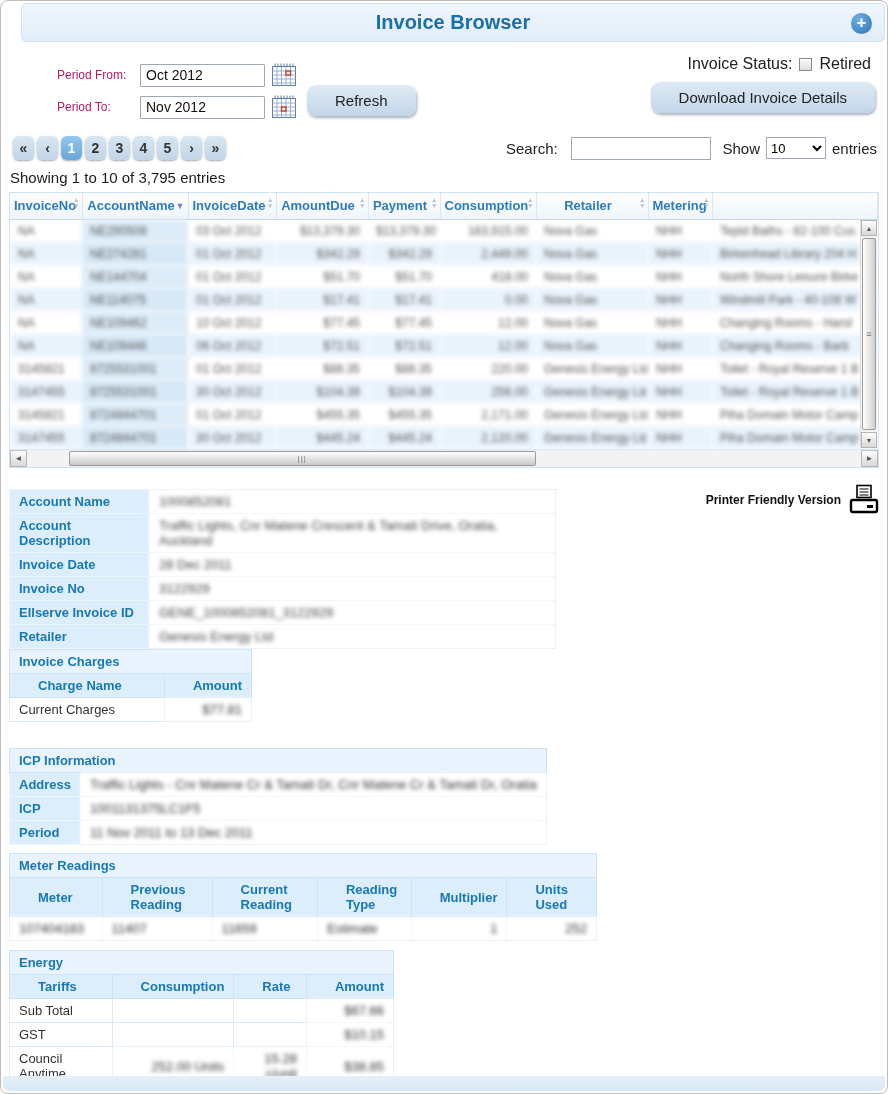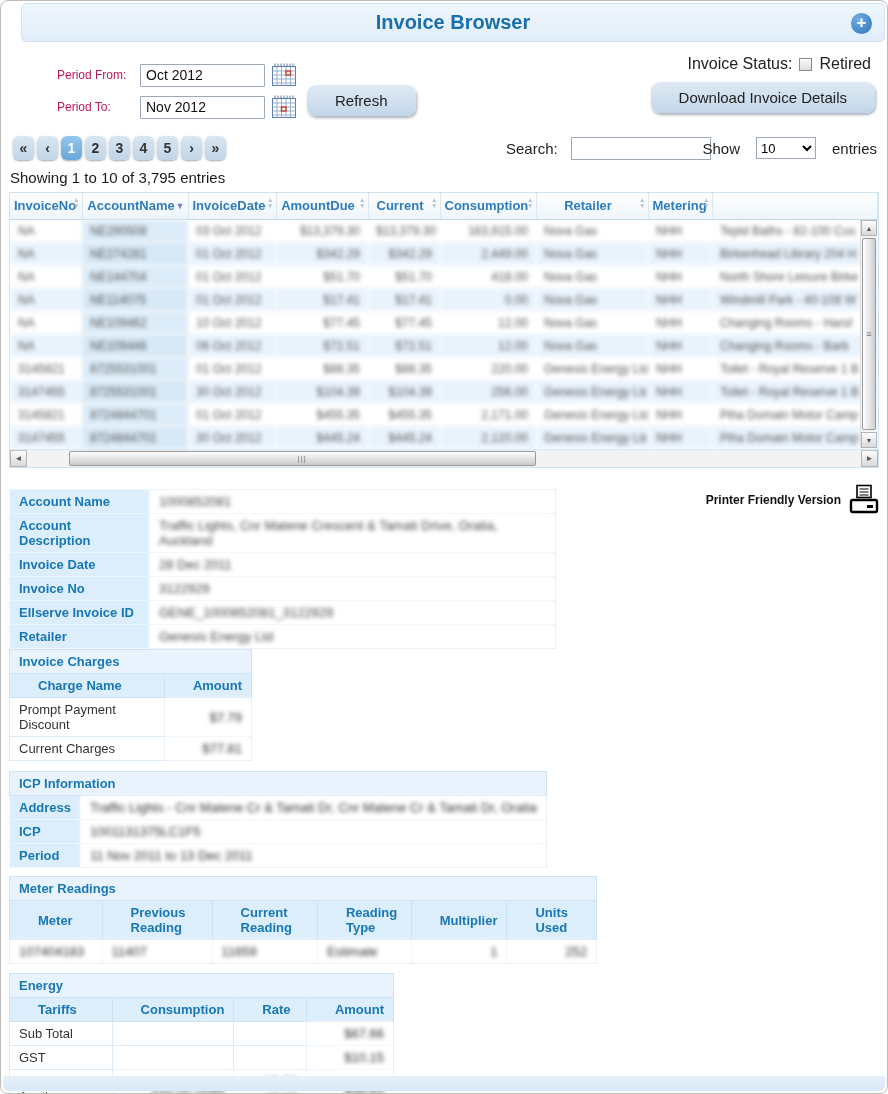--- a/index.html
+++ b/index.html
@@ -43,21 +43,21 @@
   .toolbar { position:relative; height:30px; margin-top:4px; }
   .pager { position:absolute; left:4px; top:1px; display:flex; gap:3px; }
   .pbtn { min-width:21px; height:24px; padding:0 5px; border-radius:6px; text-align:center;
     background:linear-gradient(#dae6f1,#c0d4e7); color:#333; font-size:14px; font-weight:bold;
     line-height:24px; box-shadow:0 1px 2px rgba(60,80,100,.5); cursor:pointer; }
   .pbtn.active { background:linear-gradient(#96c6ec,#67a8d8); color:#fff; }
   .searchbox { position:absolute; left:497px; top:2px; display:flex; align-items:center; gap:13px; }
   .searchbox span { font-size:15px; color:#222; }
   .searchbox input { width:140px; height:23px; border:1px solid #9daab6; padding:2px 5px;
     font-size:13px; }
-  .showbox { position:absolute; right:2px; top:2px; display:flex; align-items:center; gap:16px; }
+  .showbox { position:absolute; right:2px; top:2px; display:flex; align-items:center; gap:6px; }
   .showbox span { font-size:15px; color:#222; }
   .showbox select { width:60px; height:22px; font-size:13px; border:1px solid #9daab6;
     background:#fff; }
 
   .summary { font-size:15px; color:#1b1b1b; margin:4px 0 4px 1px; height:19px; }
 
   
   .grid { position:relative; border:1px solid #cfe0ee; }
   table.main { width:100%; border-collapse:collapse; table-layout:fixed; }
   .main col.g0{width:72px}.main col.g1{width:106px}.main col.g2{width:88px}.main col.g3{width:92px}
@@ -110,21 +110,21 @@
   .details td.c1 { color:#444; }
 
   .printer { position:absolute; right:0; top:-5px; display:flex; align-items:center; gap:8px;
     cursor:pointer; }
   .printer span { font-size:12px; font-weight:bold; color:#111; }
 
   .charges { width:243px; }
   .charges th.h1 { text-align:center; width:68px; }
   .charges td.c1 { text-align:right; }
 
-  .icp { width:532px; margin-top:10px; }
+  .icp { width:532px; margin-top:26px; }
   .icp td.c0 { width:95px; background:#dcedfb; color:#1878b4; font-weight:bold;
     border:1px solid #eef6fd; }
   .icp td.c1 { white-space:nowrap; overflow:hidden; }
 
   .meter { width:588px; margin-top:8px; }
   .meter th.h0{width:95px}.meter th.h1{width:115px}.meter th.h2{width:110px}
   .meter th.h3{width:95px}.meter th.h4{width:78px}.meter th.h5{width:95px}
   .meter td.c4,.meter td.c5 { text-align:right; }
 
   .energy { width:385px; margin-top:9px; }
@@ -248,21 +248,21 @@
             <col class="g6">
             <col class="g7">
             <col class="g8">
         </colgroup>
         <thead>
           <tr>
               <th class="h0"><span>InvoiceNo</span><span class="sortpair">▲<br>▼</span></th>
               <th class="h1"><span>AccountName</span><span class="sortone">▼</span></th>
               <th class="h2"><span>InvoiceDate</span><span class="sortpair">▲<br>▼</span></th>
               <th class="h3"><span>AmountDue</span><span class="sortpair">▲<br>▼</span></th>
-              <th class="h4"><span>Current</span><span class="sortpair">▲<br>▼</span></th>
+              <th class="h4"><span>Payment</span><span class="sortpair">▲<br>▼</span></th>
               <th class="h5"><span>Consumption</span><span class="sortpair">▲<br>▼</span></th>
               <th class="h6"><span>Retailer</span><span class="sortpair">▲<br>▼</span></th>
               <th class="h7"><span>Metering</span><span class="sortpair">▲<br>▼</span></th>
               <th class="h8"><span></span></th>
             </tr>
         </thead>
         <tbody>
             <tr>
               <td class="c0 blur">NA</td>
               <td class="c1 blur">NE290508</td>
@@ -442,24 +442,20 @@
         <tr>
             <td class="ptitle" colspan="2">Invoice Charges</td>
           </tr>
         <tr>
             <th class="h0"><span>Charge Name</span></th>
             <th class="h1"><span>Amount</span></th>
           </tr>
       </thead>
       <tbody>
           <tr>
-            <td class="c0">Prompt Payment Discount</td>
-            <td class="c1 blur">$7.79</td>
-          </tr>
-          <tr>
             <td class="c0">Current Charges</td>
             <td class="c1 blur">$77.81</td>
           </tr>
         </tbody>
     </table>
 
     <table class="panel icp">
       <thead>
         <tr>
             <td class="ptitle" colspan="2">ICP Information</td>

